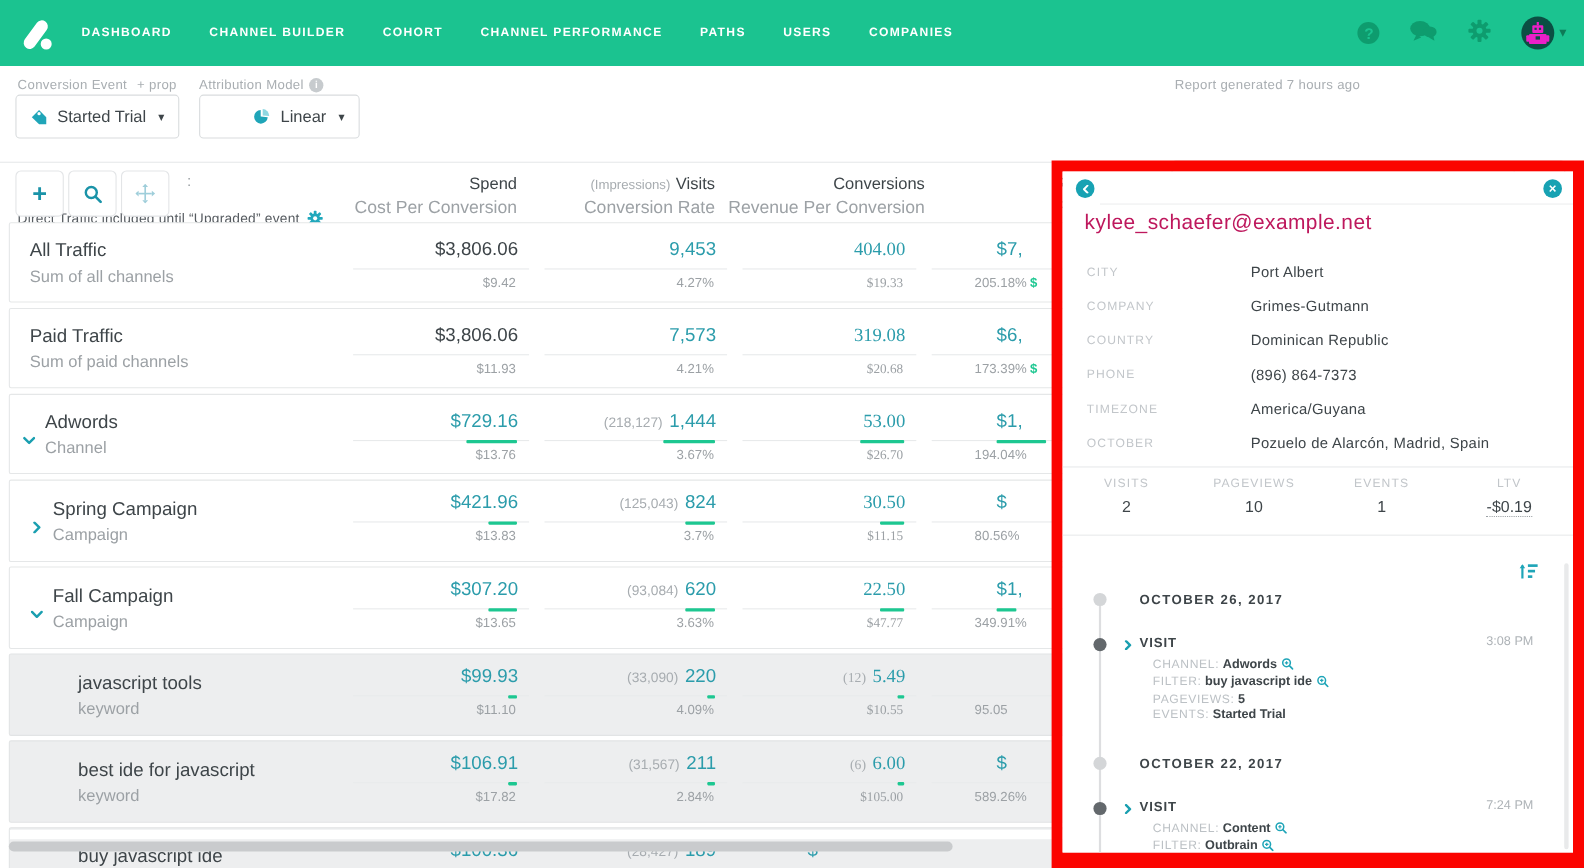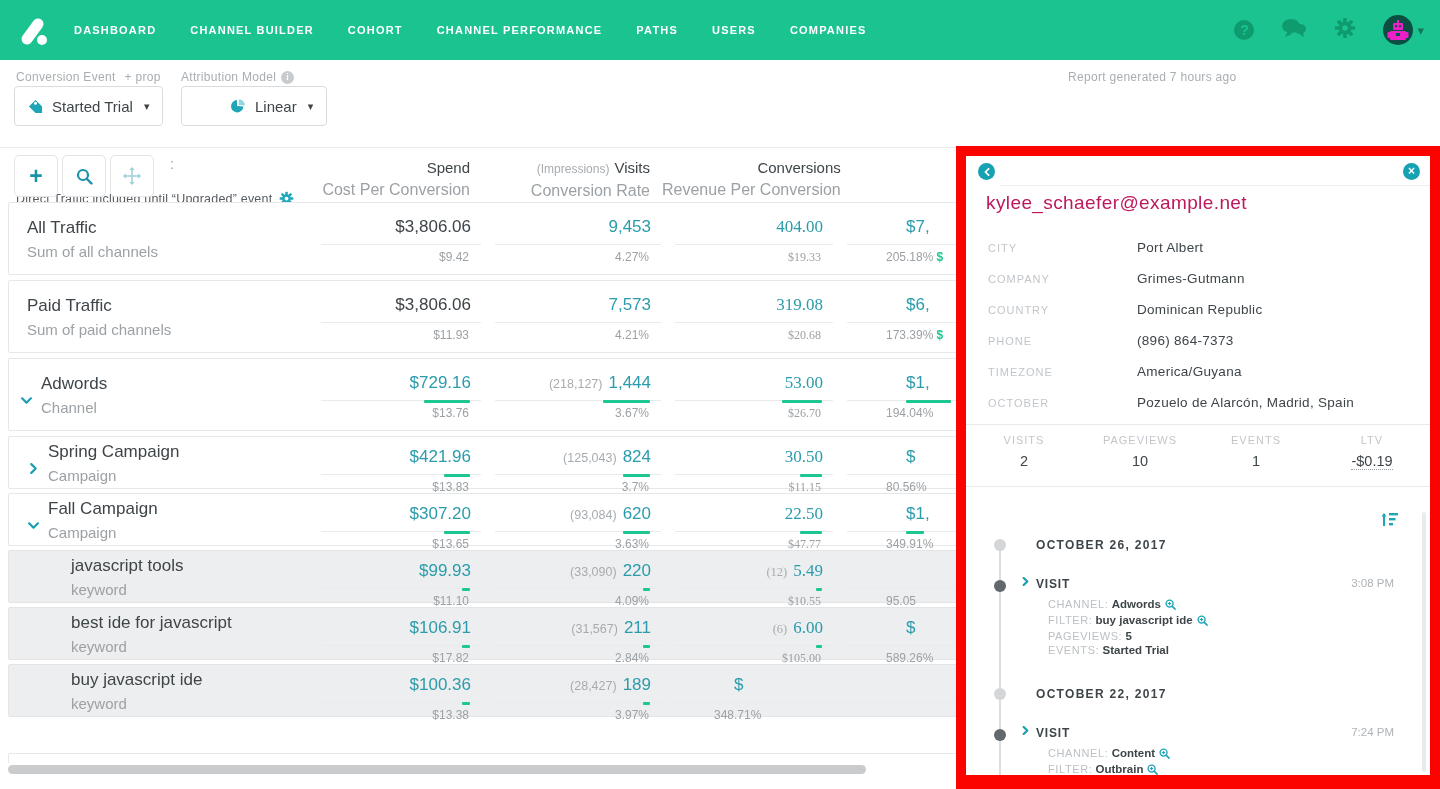--- a/index.html
+++ b/index.html
@@ -44,21 +44,21 @@
   .hname{flex:0 0 300px;}
   .hcell{box-sizing:border-box;padding-top:8px;}
   .hc1{flex:0 0 174px;}.hc2{flex:0 0 180px;}.hc3{flex:0 0 172px;}.hc4{flex:1 1 auto;}
   .hmain{font-size:15px;color:#3E4549;text-align:right;padding-right:12px;line-height:20px;white-space:nowrap;}
   .hsub{font-size:16px;color:#9CA1A5;text-align:right;padding-right:12px;margin-top:3px;white-space:nowrap;}
   .hpre{font-size:12px;color:#A7ACB0;margin-right:5px;}
   .hc4 .hmain,.hc4 .hsub{text-align:left;padding-left:106px;}
   .rows{position:absolute;left:8px;top:202px;width:1424px;}
   .trow{position:relative;display:flex;background:#fff;border:1px solid #E5E7E8;border-radius:2px;box-sizing:border-box;cursor:pointer;}
   .h72{height:73px;margin-bottom:5px;}
-  .h62{height:53px;margin-bottom:4px;}
+  .h62{height:75px;margin-bottom:4px;}
   .kw{background:#EDEEEF;border-color:#E2E4E5;}
   .tname{flex:0 0 300px;display:flex;align-items:center;gap:9px;box-sizing:border-box;}
   .lvl0{padding-left:18px;}
   .lvl1{padding-left:12px;}
   .lvl2{padding-left:19px;}
   .lvl3{padding-left:62px;}
   .rname{font-size:17px;color:#3E4549;}
   .rtype{font-size:15px;color:#9CA1A5;margin-top:5px;}
   .chev{width:11px;height:11px;margin-top:12px;flex:0 0 11px;}
   .chev svg{display:block;width:11px;height:11px;}
@@ -101,21 +101,21 @@
   .slabel{font-size:11px;color:#C2C6CA;letter-spacing:1px;}
   .svalue{font-size:14.5px;color:#3E4549;margin-top:7px;}
   .ltv .svalue span{border-bottom:1px dotted #9CA1A5;cursor:help;}
   .sorticon{position:absolute;right:32px;top:356px;cursor:pointer;}
   .tlinev{position:absolute;left:33px;top:390px;width:2px;height:229px;background:#DDDEE0;}
   .tdot{position:absolute;left:28px;width:12px;height:12px;border-radius:50%;z-index:2;}
   .tdot.light{background:#D4D6D8;}
   .tdot.darkd{background:#63686C;}
   .tdate{position:absolute;left:70px;font-size:12px;font-weight:bold;letter-spacing:1.3px;color:#3E4549;}
   .visit{position:absolute;left:55px;right:30px;}
-  .vhead{display:flex;align-items:flex-start;gap:6px;}
+  .vhead{display:flex;align-items:flex-end;gap:6px;}
   .vchev{width:9px;height:9px;}
   .vchev svg{display:block;width:9px;height:9px;}
   .vtype{font-size:12px;font-weight:bold;letter-spacing:0.8px;color:#3E4549;}
   .vtime{position:absolute;right:6px;top:0;font-size:11.5px;color:#AEB3B7;}
   .vfields{margin:6px 0 0 27px;}
   .vf{font-size:11.5px;line-height:14px;white-space:nowrap;}
   .flab{color:#BCC1C5;letter-spacing:0.6px;font-size:11px;}
   .fval{color:#3E4549;font-weight:bold;}
   .zoomi{display:inline-block;vertical-align:-2px;margin-left:4px;cursor:pointer;}
   .pscroll{position:absolute;right:4px;top:356px;width:4px;height:260px;border-radius:2px;background:#E9EAEB;cursor:pointer;}

